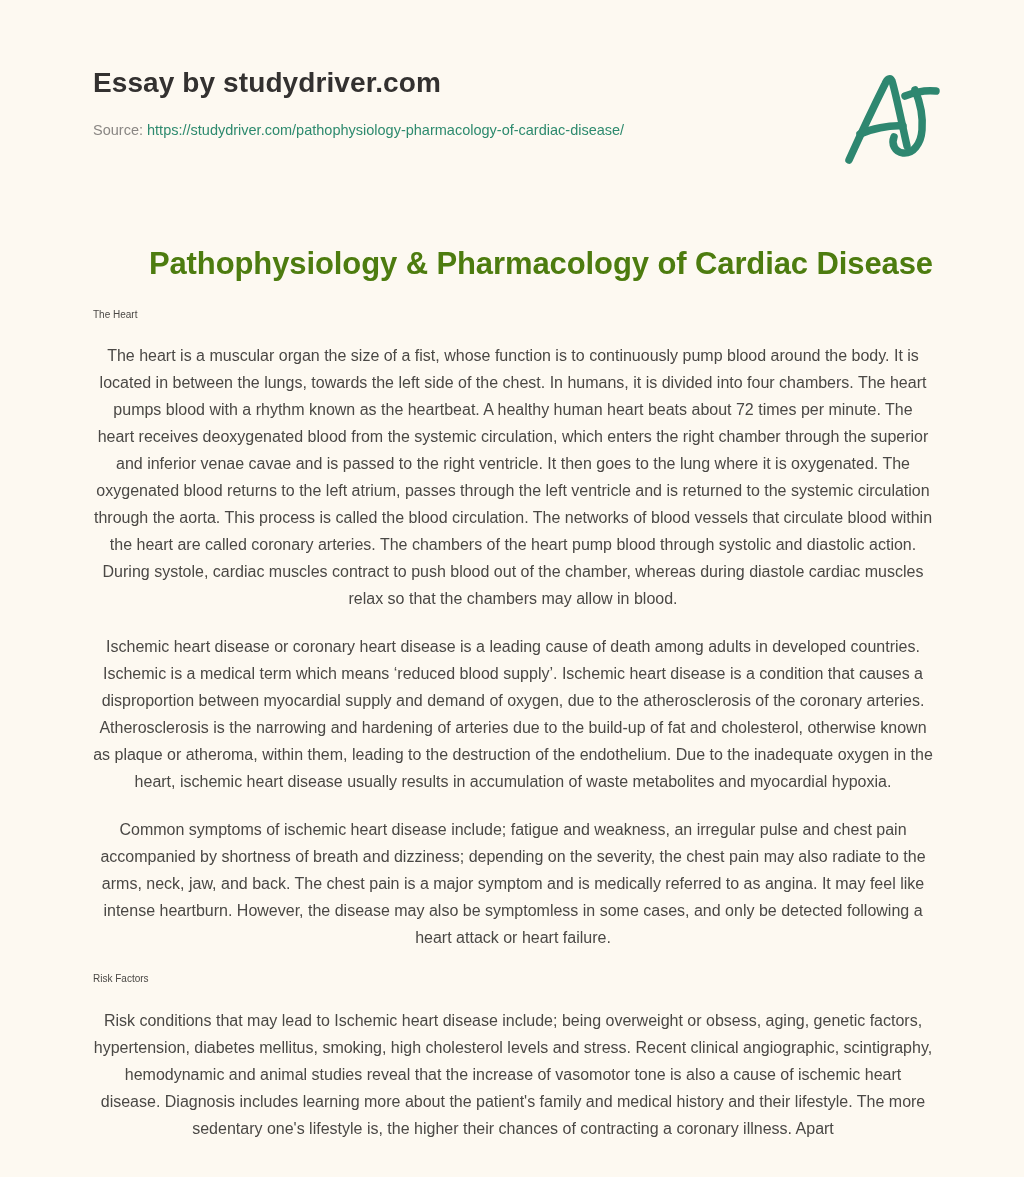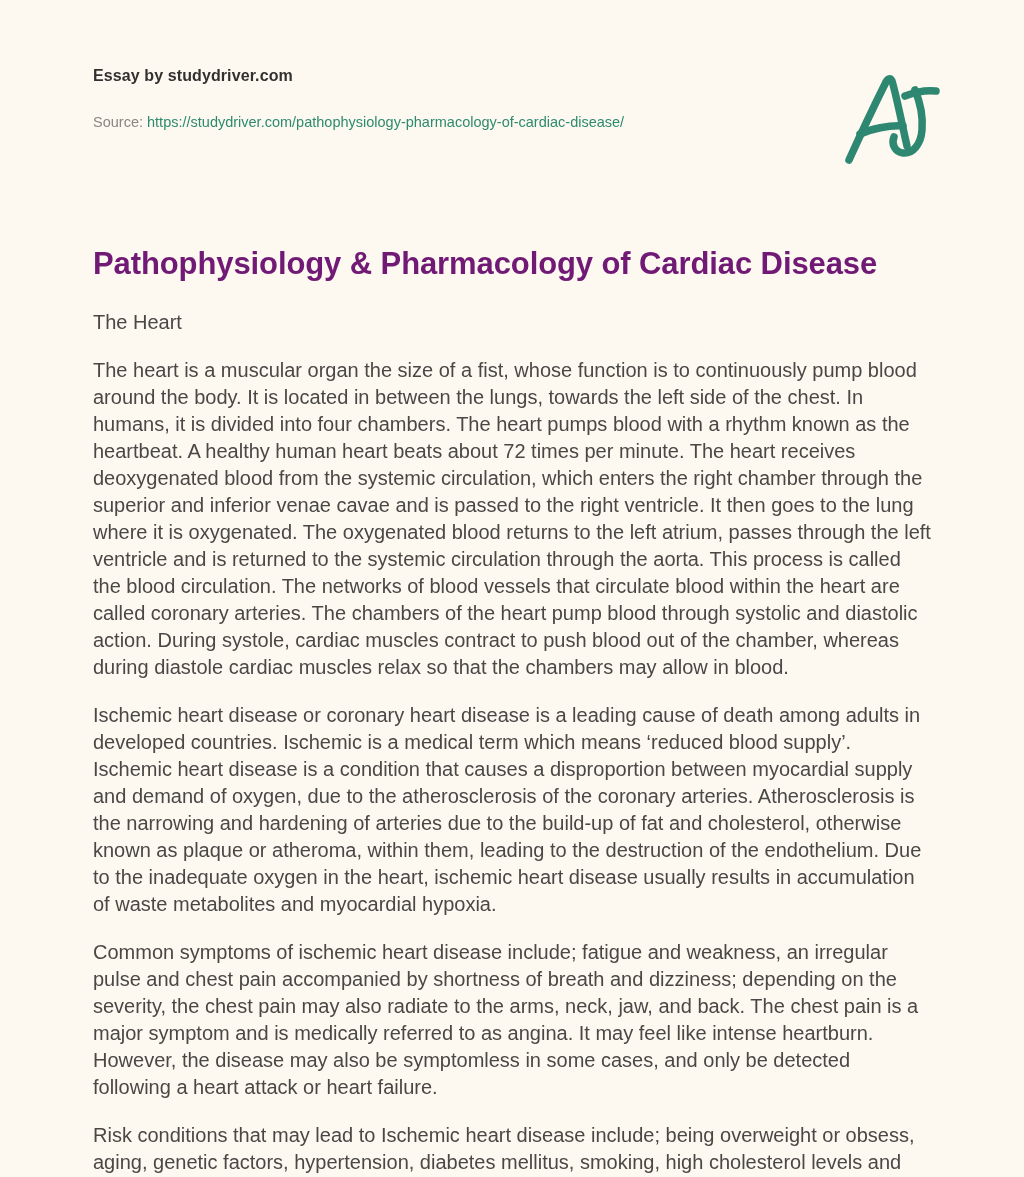--- a/index.html
+++ b/index.html
@@ -27,30 +27,30 @@
     position: absolute;
     top: 0;
     left: 0;
     right: 0;
     height: 200px;
     padding: 66px 64px 0 93px;
     box-sizing: border-box;
   }
 
   .byline {
-    font-size: 16px;
+    font-size: 28px;
     font-weight: bold;
     color: #333130;
     letter-spacing: 0.1px;
     line-height: 1.2;
     margin: 0;
   }
 
   .source-line {
-    margin-top: 28px;
+    margin-top: 21px;
     font-size: 14.5px;
     line-height: 1.3;
     color: #8a8784;
     white-space: nowrap;
   }
   .source-label {
     color: #8a8784;
   }
   .source-url {
     color: #2d8a6e;
@@ -75,41 +75,42 @@
   .content {
     position: absolute;
     top: 245px;
     left: 93px;
     width: 840px;
   }
 
   .doc-title {
     font-size: 31px;
     font-weight: 600;
-    color: #701a75;
+    color: #4d7c0f;
     letter-spacing: -0.1px;
     line-height: 1.25;
     margin: 0 0 24px 0;
+    text-align: right;
   }
 
   .section-heading {
-    font-size: 20px;
+    font-size: 10px;
     font-weight: 400;
     color: #4a4845;
     line-height: 1.45;
     margin: 0 0 20px 0;
   }
 
   .paragraph {
-    font-size: 20px;
+    font-size: 16px;
     font-weight: 400;
     color: #4a4845;
     line-height: 27px;
     margin: 0 0 21px 0;
-    text-align: left;
+    text-align: center;
   }
   .paragraph:last-child {
     margin-bottom: 0;
   }
 </style>
 </head>
 <body>
 
 <div class="page">
 
@@ -136,17 +137,18 @@
 
     <h1 class="doc-title">Pathophysiology &amp; Pharmacology of Cardiac Disease</h1>
 
     <h2 class="section-heading">The Heart</h2>
     <p class="paragraph">The heart is a muscular organ the size of a fist, whose function is to continuously pump blood around the body. It is located in between the lungs, towards the left side of the chest. In humans, it is divided into four chambers. The heart pumps blood with a rhythm known as the heartbeat. A healthy human heart beats about 72 times per minute. The heart receives deoxygenated blood from the systemic circulation, which enters the right chamber through the superior and inferior venae cavae and is passed to the right ventricle. It then goes to the lung where it is oxygenated. The oxygenated blood returns to the left atrium, passes through the left ventricle and is returned to the systemic circulation through the aorta. This process is called the blood circulation. The networks of blood vessels that circulate blood within the heart are called coronary arteries. The chambers of the heart pump blood through systolic and diastolic action. During systole, cardiac muscles contract to push blood out of the chamber, whereas during diastole cardiac muscles relax so that the chambers may allow in blood.</p>
 
     <p class="paragraph">Ischemic heart disease or coronary heart disease is a leading cause of death among adults in developed countries. Ischemic is a medical term which means ‘reduced blood supply’. Ischemic heart disease is a condition that causes a disproportion between myocardial supply and demand of oxygen, due to the atherosclerosis of the coronary arteries. Atherosclerosis is the narrowing and hardening of arteries due to the build-up of fat and cholesterol, otherwise known as plaque or atheroma, within them, leading to the destruction of the endothelium. Due to the inadequate oxygen in the heart, ischemic heart disease usually results in accumulation of waste metabolites and myocardial hypoxia.</p>
 
     <p class="paragraph">Common symptoms of ischemic heart disease include; fatigue and weakness, an irregular pulse and chest pain accompanied by shortness of breath and dizziness; depending on the severity, the chest pain may also radiate to the arms, neck, jaw, and back.  The chest pain is a major symptom and is medically referred to as angina. It may feel like intense heartburn. However, the disease may also be symptomless in some cases, and only be detected following a heart attack or heart failure.</p>
 
+    <h2 class="section-heading">Risk Factors</h2>
     <p class="paragraph">Risk conditions that may lead to Ischemic heart disease include; being overweight or obsess, aging, genetic factors, hypertension, diabetes mellitus, smoking, high cholesterol levels and stress. Recent clinical angiographic, scintigraphy, hemodynamic and animal studies reveal that the increase of vasomotor tone is also a cause of ischemic heart disease. Diagnosis includes learning more about the patient's family and medical history and their lifestyle. The more sedentary one's lifestyle is, the higher their chances of contracting a coronary illness. Apart</p>
 
   </div>
 
 </div>
 
 </body></html>

